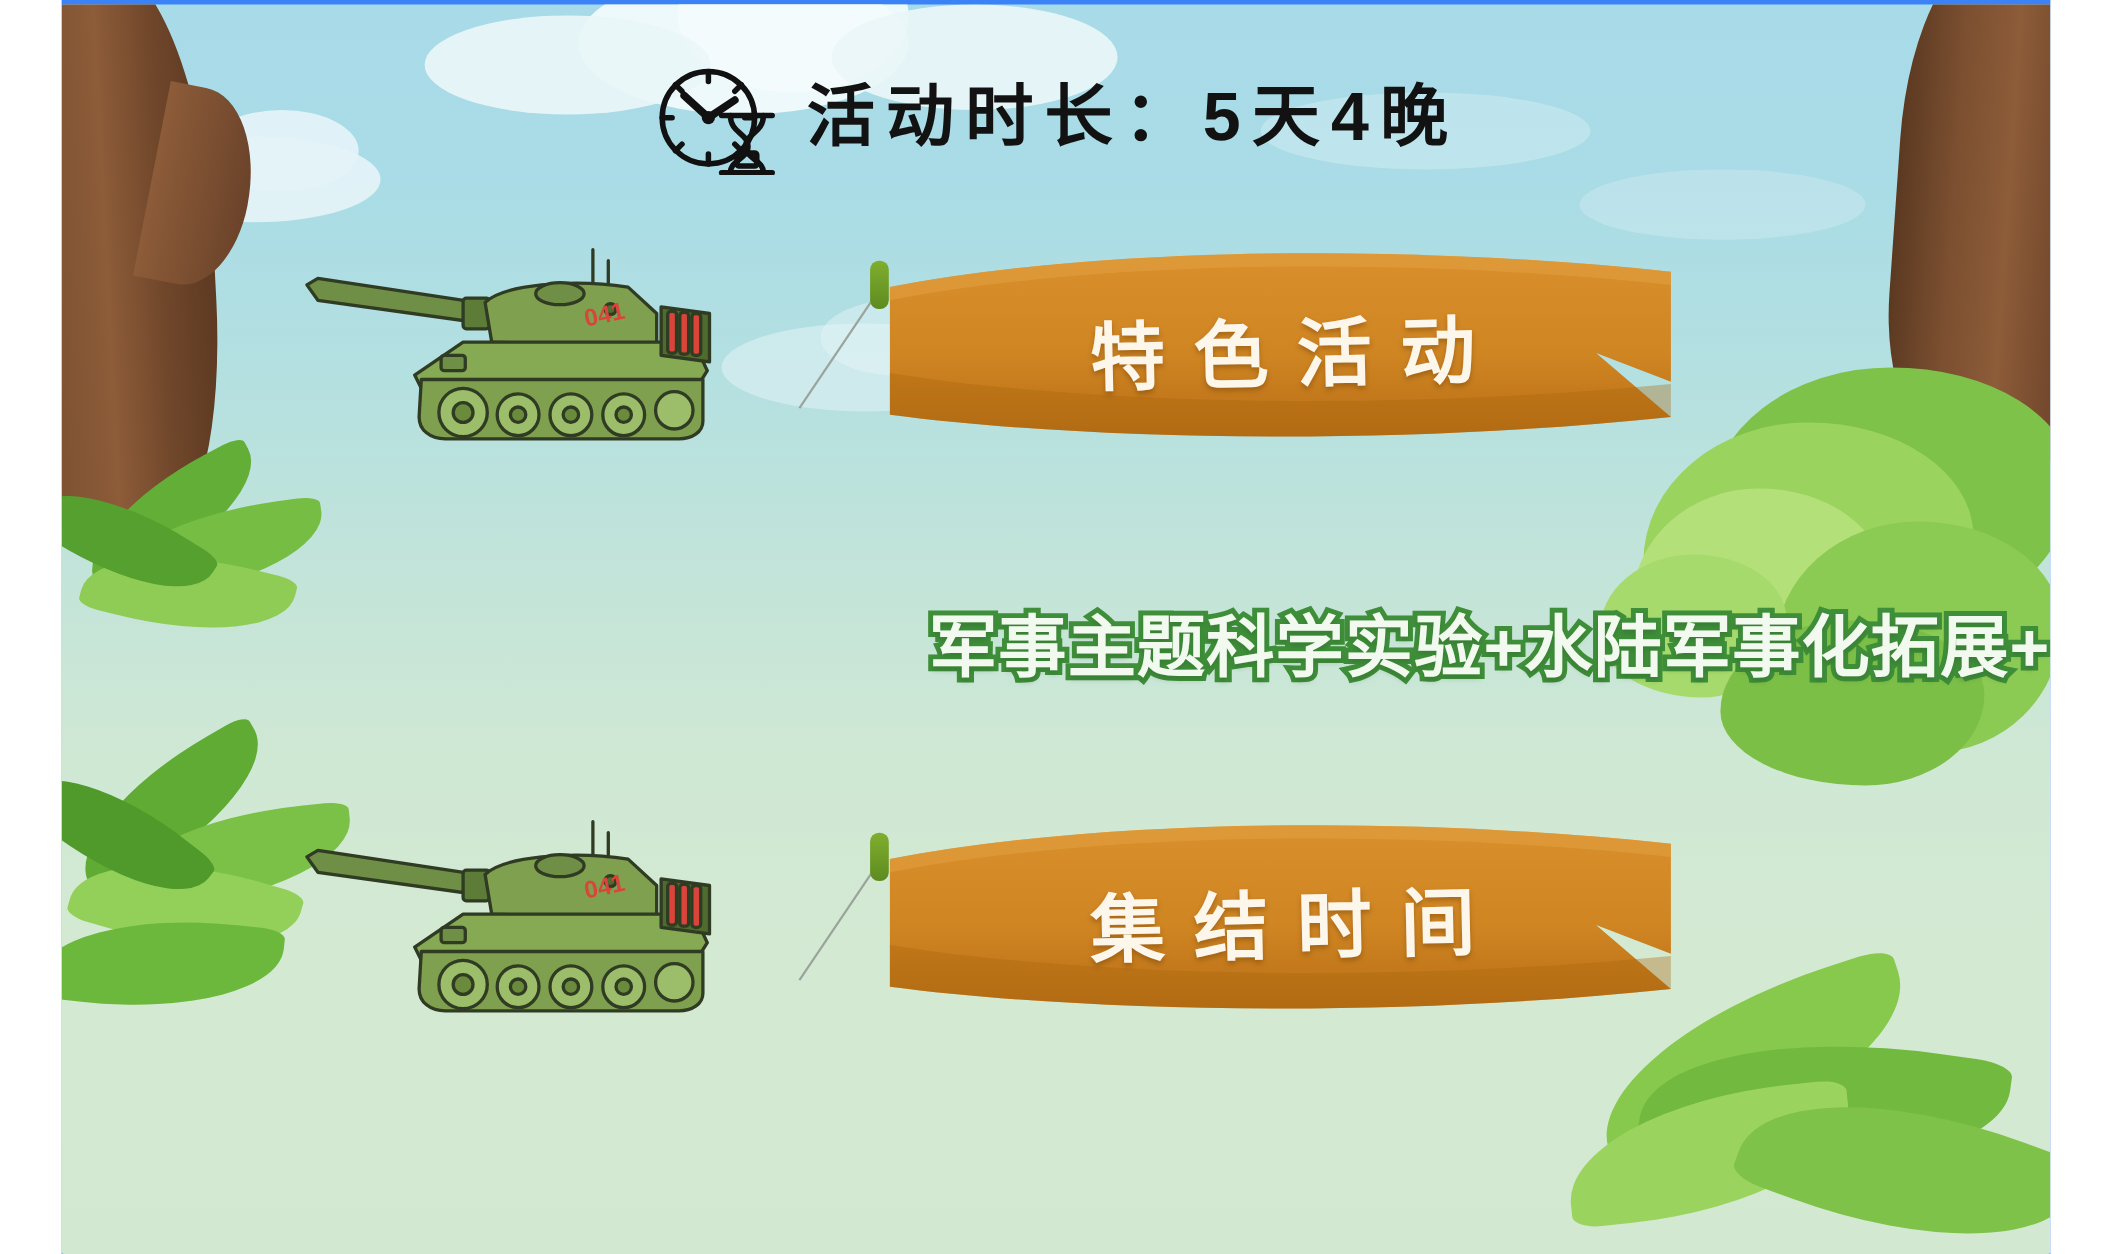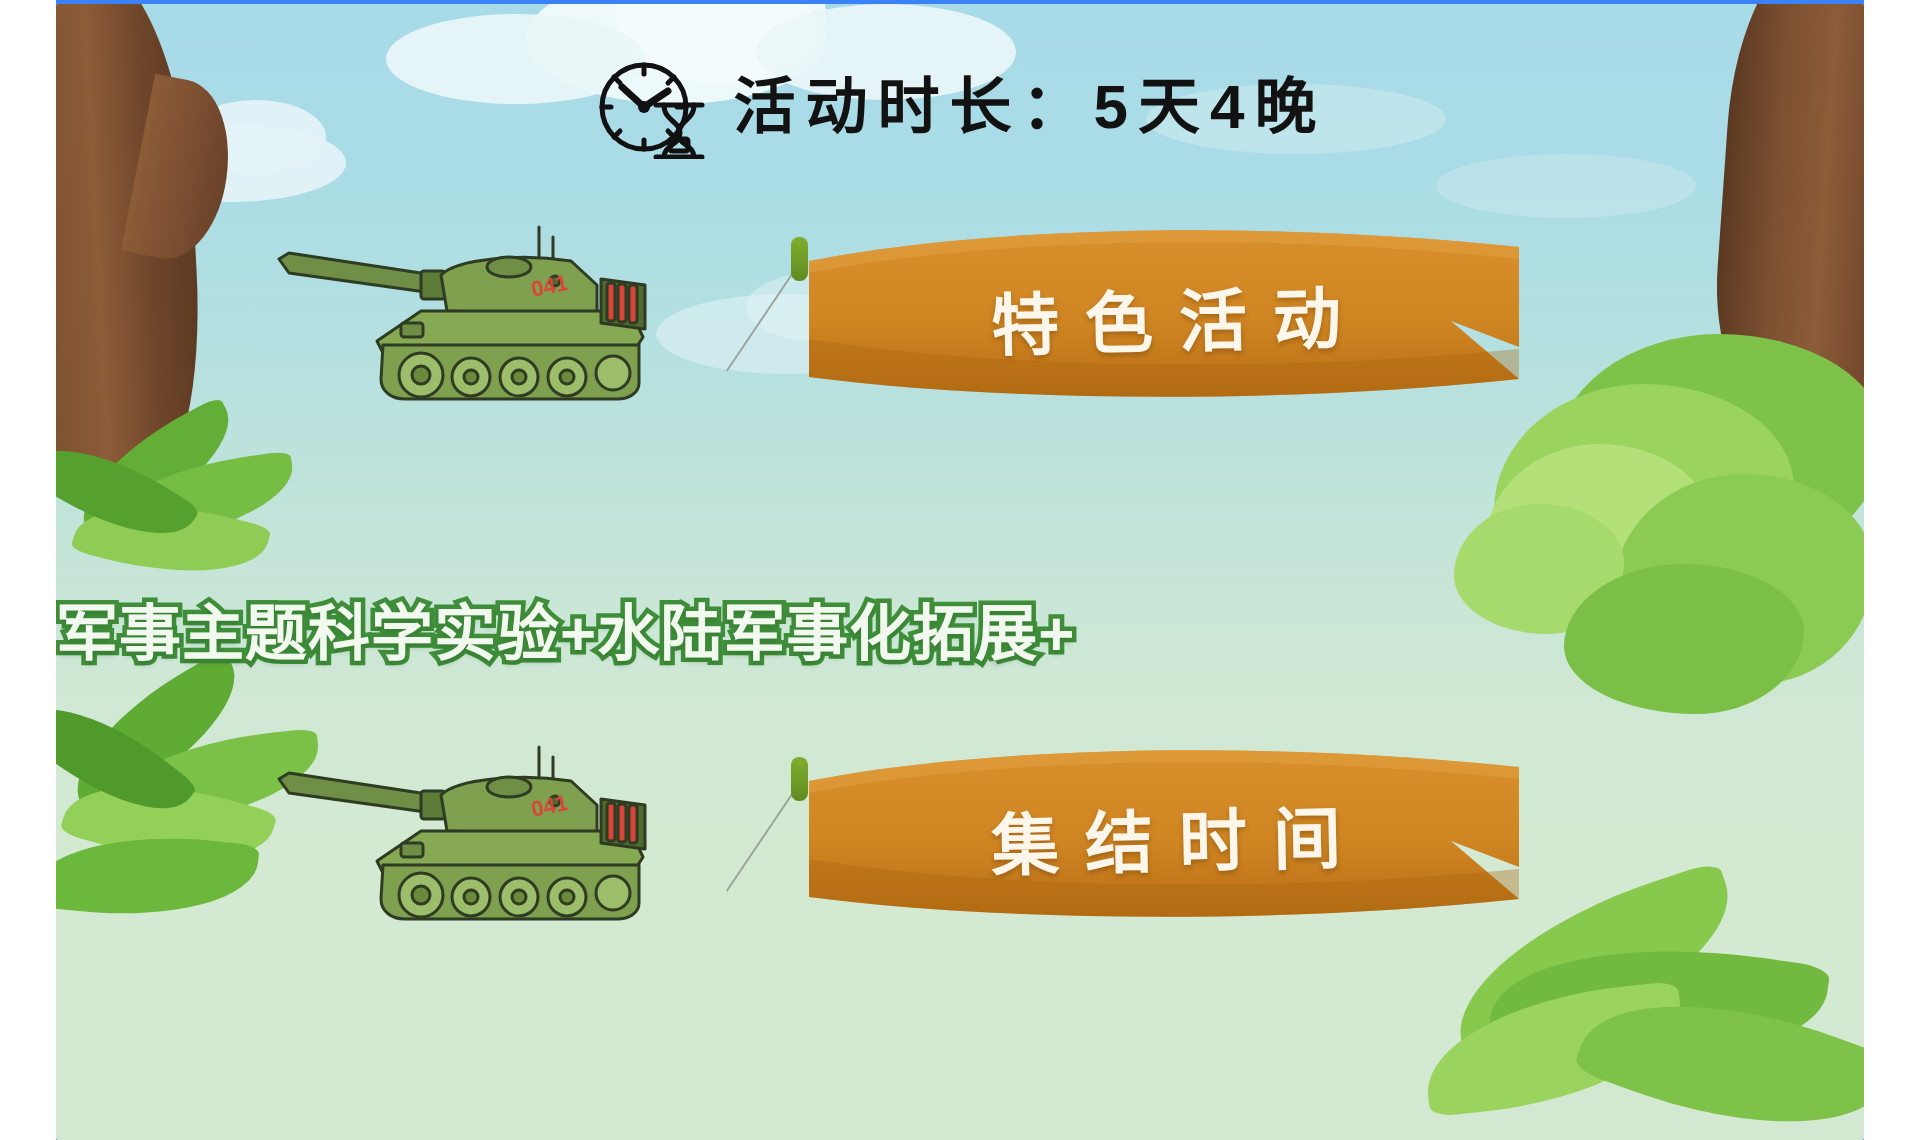--- a/index.html
+++ b/index.html
@@ -96,21 +96,21 @@
     font-size:68px;font-weight:700;color:#fdf6ea;letter-spacing:26px;
     text-indent:26px;
     text-shadow:0 3px 5px rgba(90,45,0,.35);
     transform:rotate(-1.2deg);
     font-family:"Liberation Sans","DejaVu Sans",sans-serif;
     pointer-events:none;
   }
 
   
   .green-block{
-    position:absolute;left:0;right:0;top:545px;z-index:30;text-align:left;margin-top:44px;
+    position:absolute;left:0;right:0;top:545px;z-index:30;text-align:right;
   }
   .green-line{
     font-size:62px;font-weight:700;line-height:1.33;
     color:#f2faf0;letter-spacing:1px;white-space:nowrap;
     font-family:"Liberation Sans","DejaVu Sans",sans-serif;
     -webkit-text-stroke:9px #3f8f3a;
     paint-order:stroke fill;
     text-shadow:0 4px 5px rgba(40,90,35,.30);
   }
 

